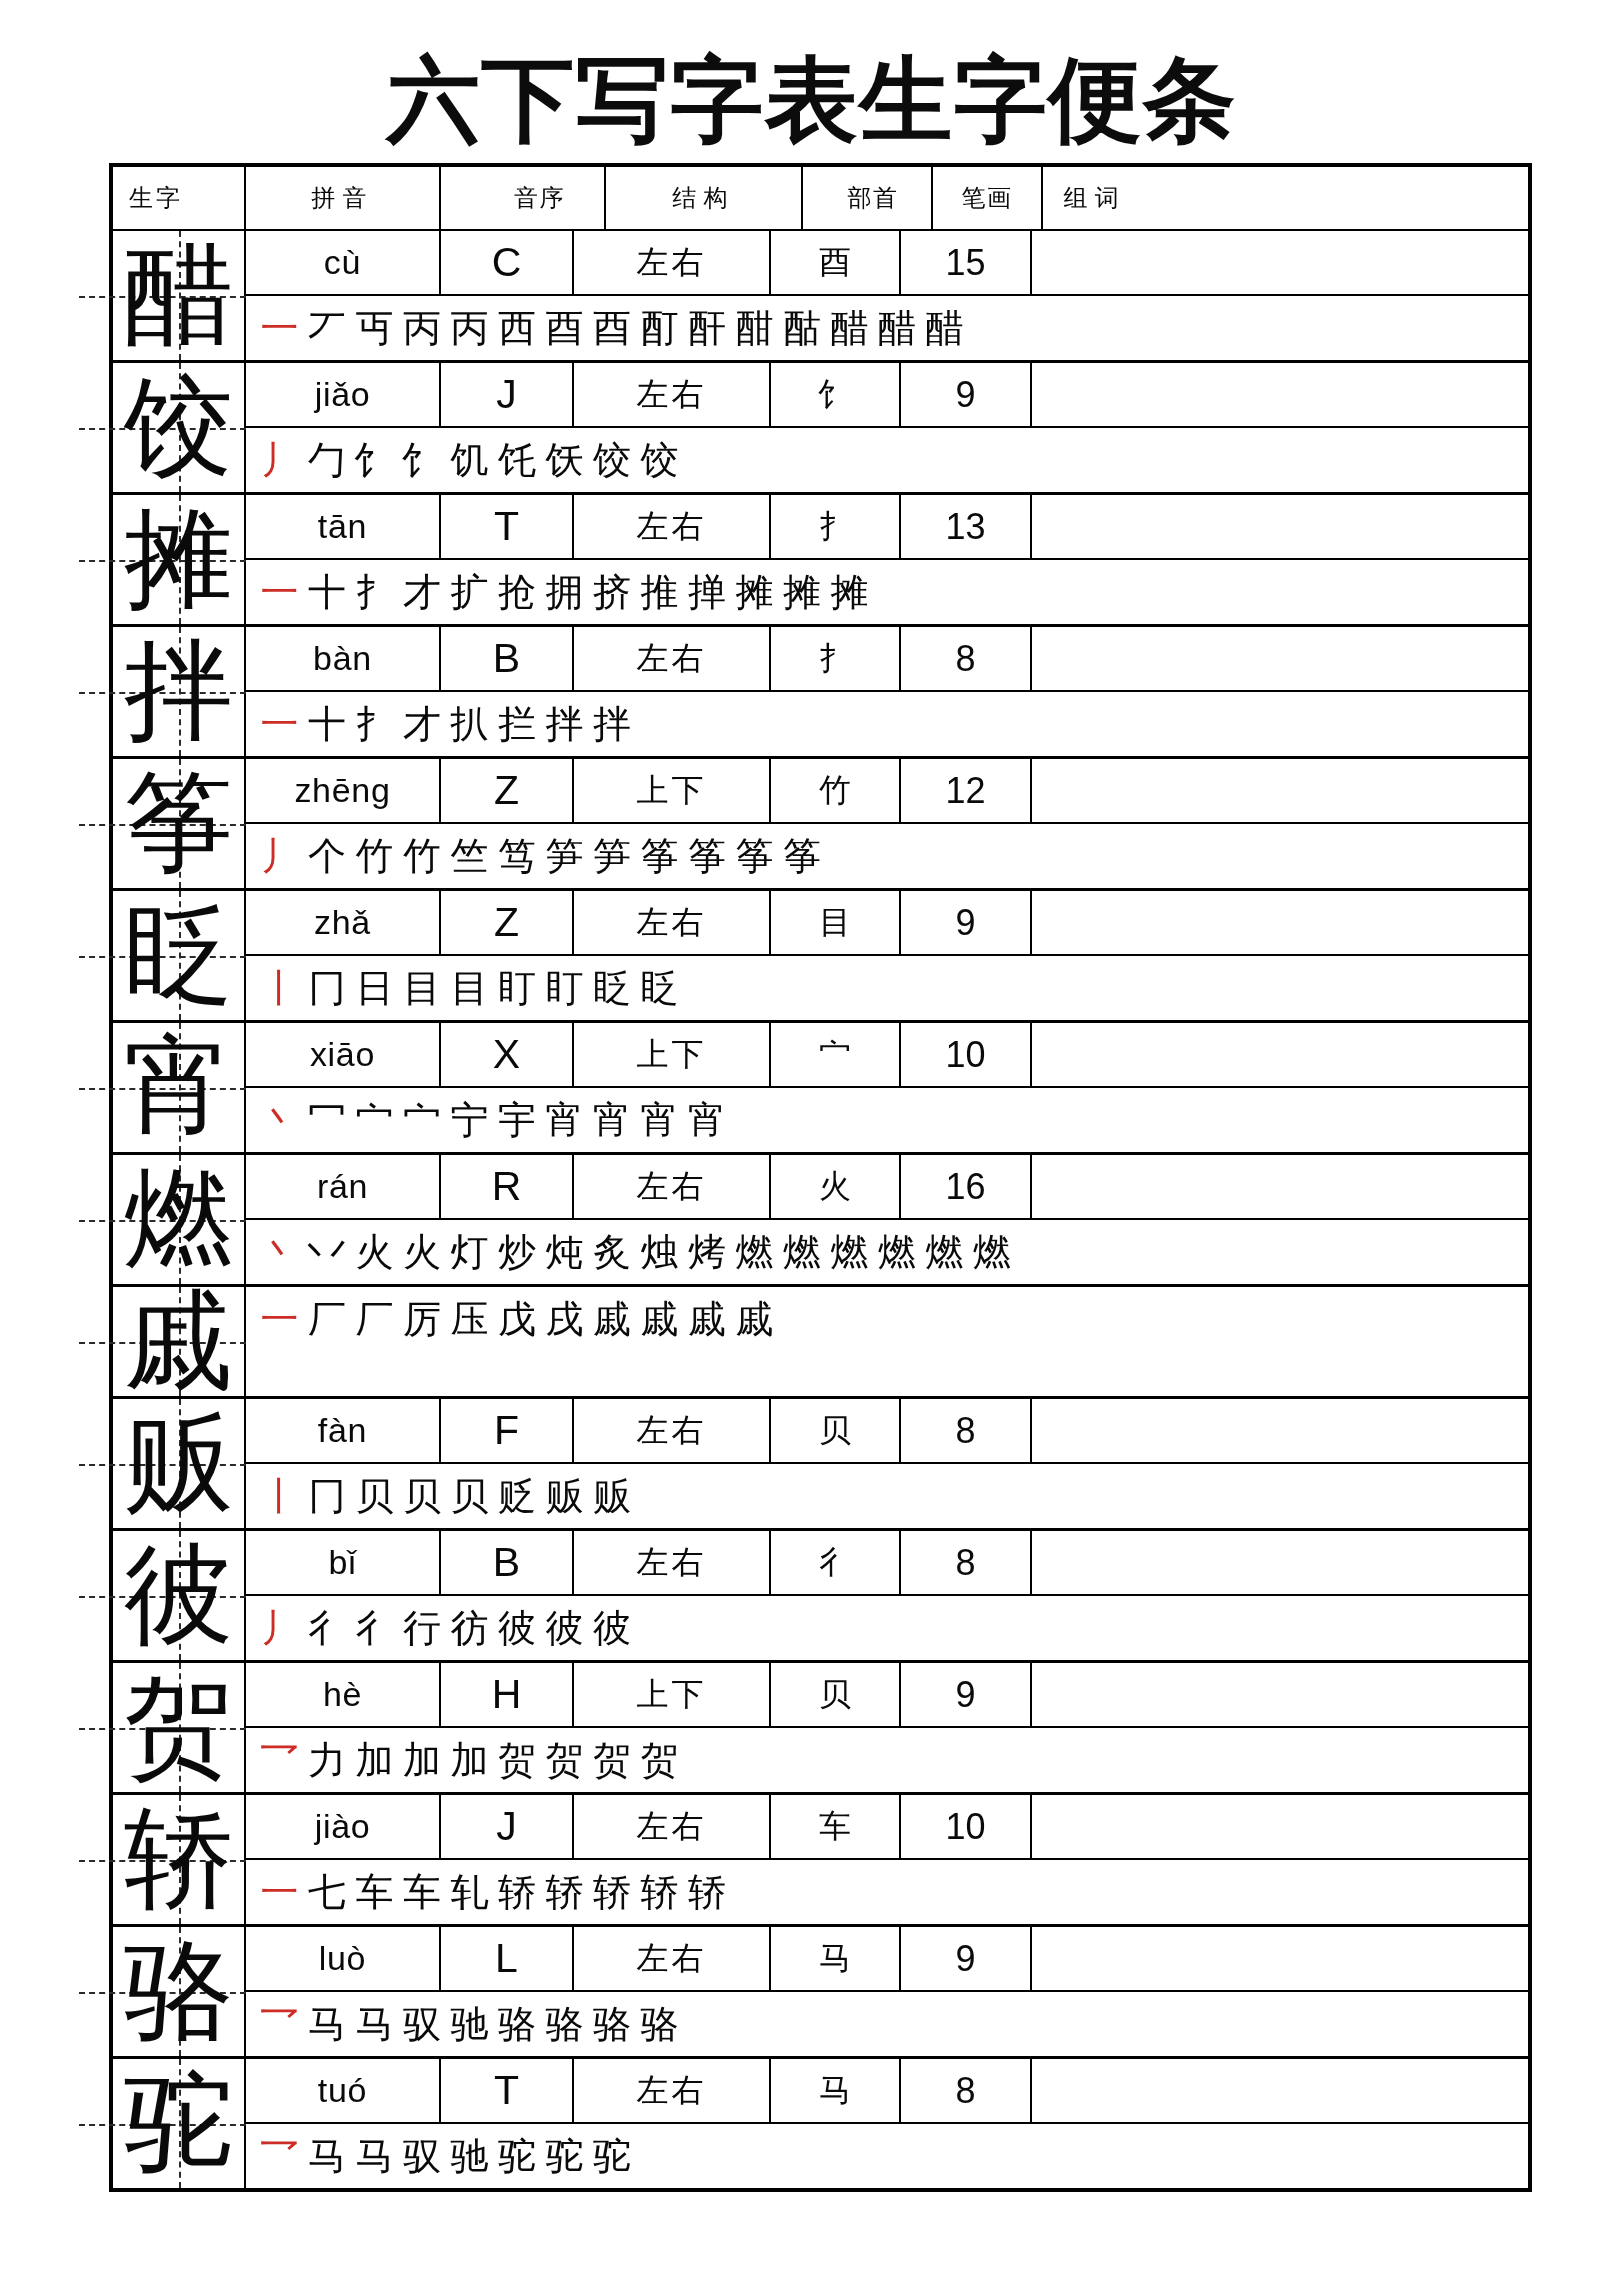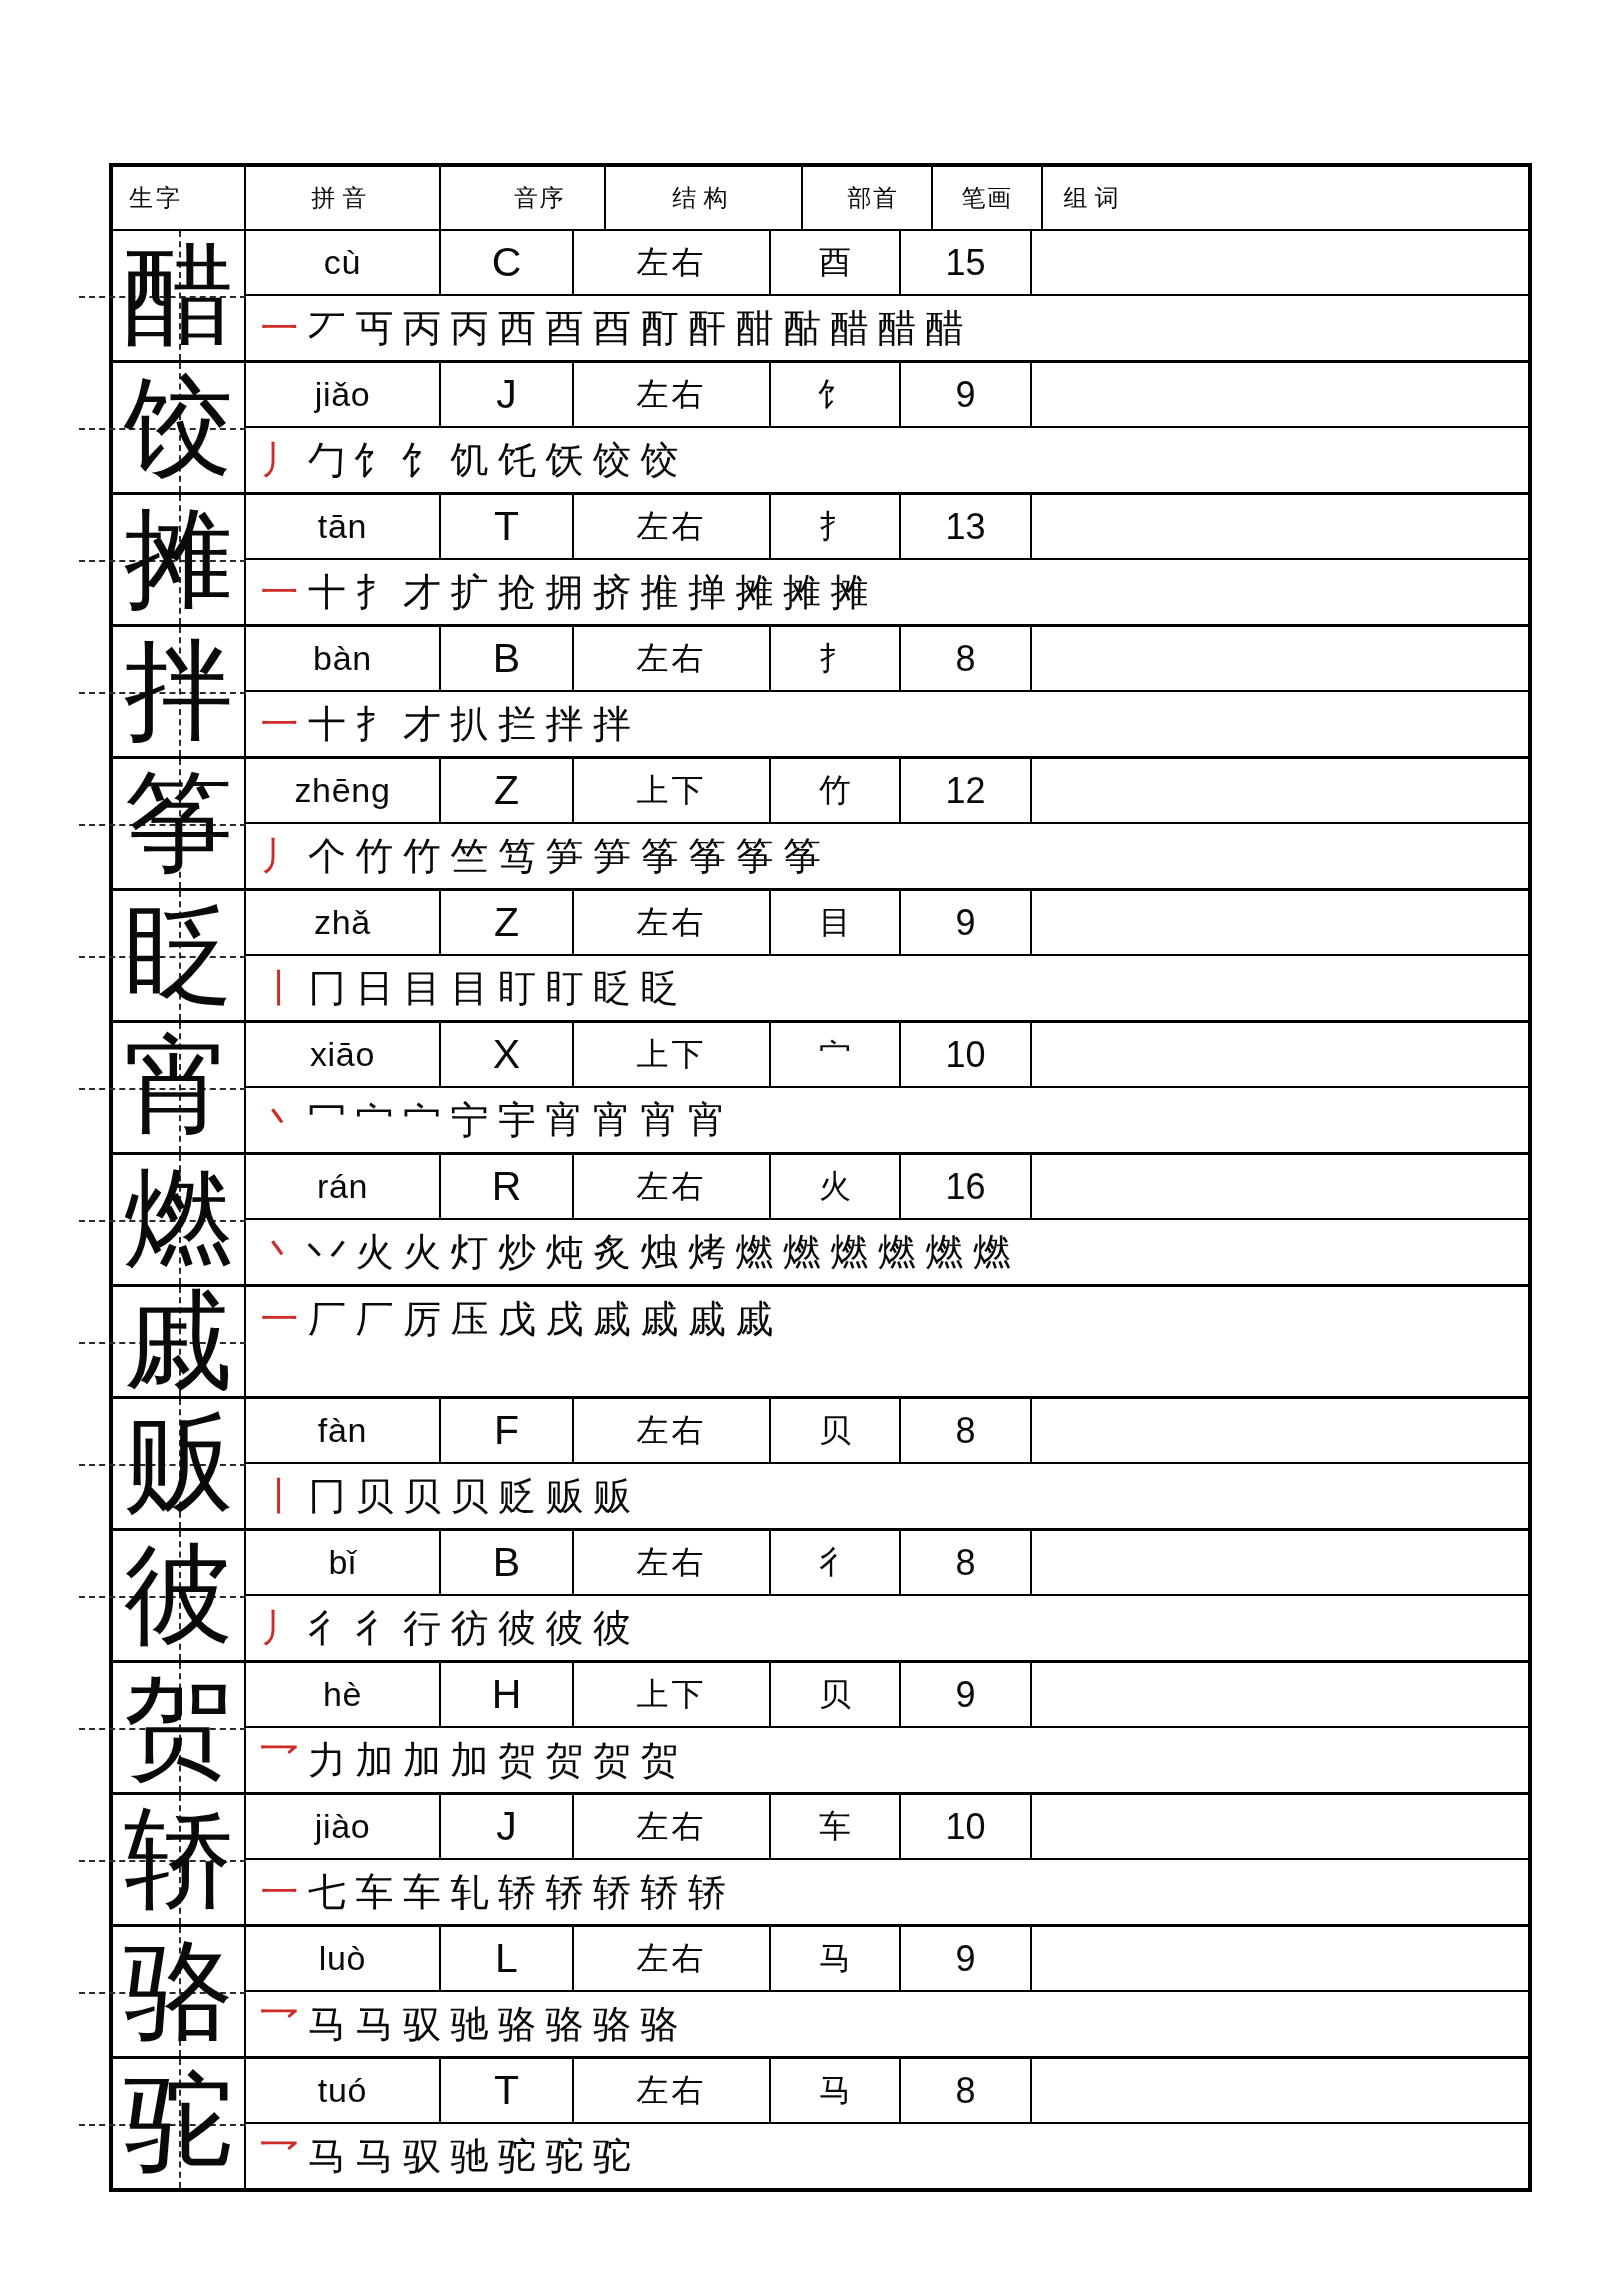--- a/index.html
+++ b/index.html
@@ -116,20 +116,21 @@
     margin-right:9.5px;
     white-space:nowrap;
   }
   .step.first{color:var(--red,#cc2d26);}
 </style>
 </head>
 <body>
 
 <div class="page" style="--red: #cc2d26;">
 
+  <div class="title">六下写字表生字便条</div>
 
   <div class="gtable">
     <div class="header-row">
       <div class="hcell hc0">生字</div>
       <div class="hcell hc1">拼音</div>
       <div class="hcell hc2">音序</div>
       <div class="hcell hc3">结构</div>
       <div class="hcell hc4">部首</div>
       <div class="hcell hc5">笔画</div>
       <div class="hcell hc6">组词</div>

